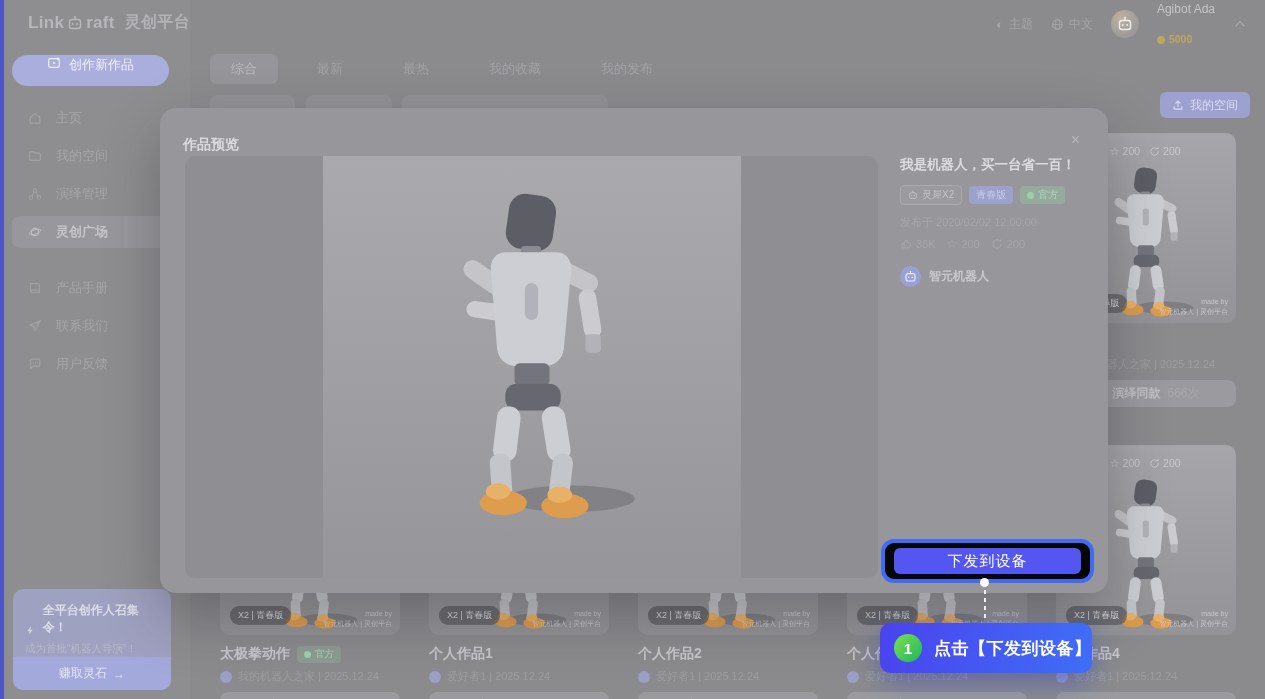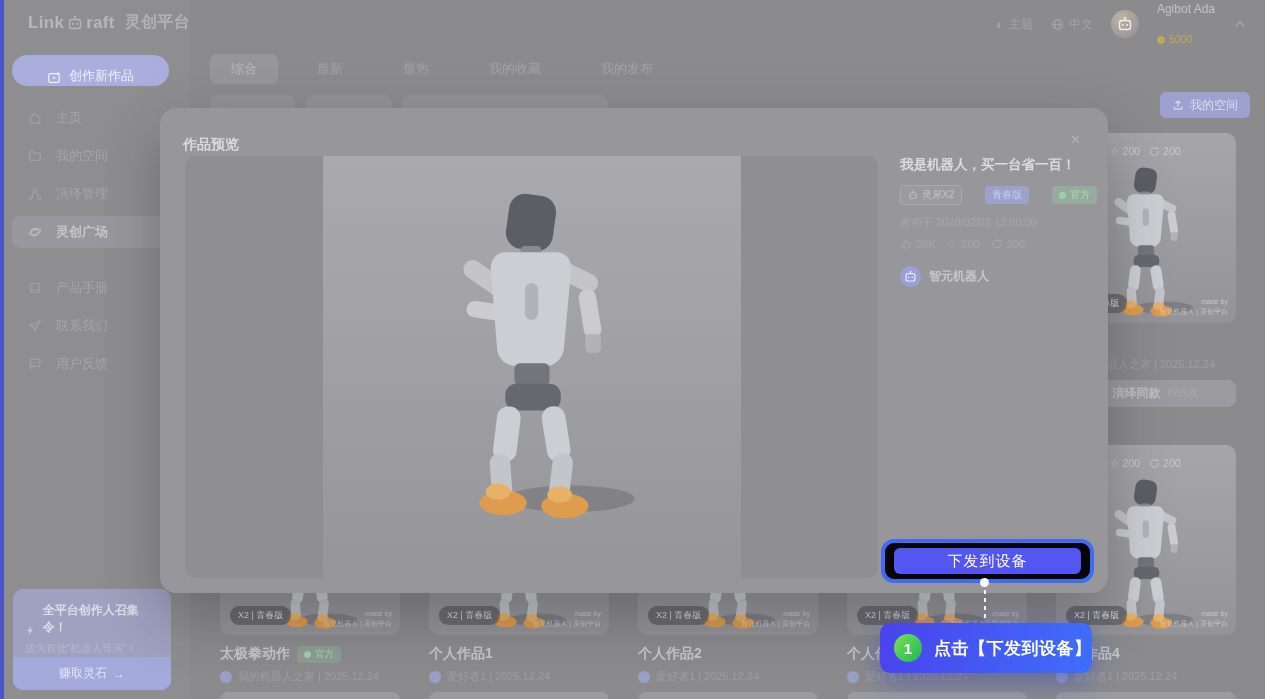--- a/index.html
+++ b/index.html
@@ -12,27 +12,27 @@
   
   .topbar{position:absolute;left:4px;top:0;right:0;height:48px;z-index:2;display:flex;align-items:center;}
   .logo{position:absolute;left:24px;top:12px;display:flex;align-items:center;gap:2px;font-size:17px;font-weight:bold;color:#b7b7bb;letter-spacing:.3px;cursor:pointer;}
   .logo .logo-ic{display:inline-flex;width:16px;height:16px;margin:0 1px;color:#b7b7bb;}
   .logo .cn{margin-left:8px;font-size:16px;color:#b3b3b7;}
   .top-right{position:absolute;right:18px;top:0;height:48px;display:flex;align-items:center;gap:18px;color:#a5a5a9;font-size:12px;}
   .top-item{display:flex;align-items:center;gap:5px;cursor:pointer;}
   .avatar{width:28px;height:28px;border-radius:50%;background:radial-gradient(circle at 35% 30%,#bdb2a0,#8f8f97);position:relative;overflow:hidden;display:flex;align-items:center;justify-content:center;color:#efeff3;cursor:pointer;}
   .userblock{display:flex;flex-direction:column;gap:18px;line-height:1.1;}
   .uname{color:#c4c4c8;font-size:12px;}
-  .ucoins{display:flex;align-items:center;gap:4px;font-size:10.5px;color:#c0a75e;font-weight:normal;}
+  .ucoins{display:flex;align-items:center;gap:4px;font-size:10.5px;color:#c0a75e;font-weight:bold;}
   .coin{width:8px;height:8px;border-radius:50%;background:#c0a75e;display:inline-block;}
   .chev{color:#a8a8ac;cursor:pointer;display:flex;}
 
   
   .sidebar{position:absolute;left:4px;top:0;width:186px;height:699px;background:#8e8e91;z-index:1;}
-  .create-btn{position:absolute;left:8px;top:55px;width:157px;height:31px;border:none;border-radius:16px;background:#a9aedd;color:#f0f1fa;font-size:13px;display:flex;align-items:flex-end;justify-content:center;gap:8px;cursor:pointer;}
+  .create-btn{position:absolute;left:8px;top:55px;width:157px;height:31px;border:none;border-radius:16px;background:#a9aedd;color:#f0f1fa;font-size:13px;display:flex;align-items:flex-start;justify-content:center;gap:8px;cursor:pointer;}
   .nav{position:absolute;left:8px;top:102px;width:157px;}
   .nav-item{height:32px;margin-bottom:6px;display:flex;align-items:center;gap:14px;padding-left:16px;border-radius:8px;color:#a6a6aa;font-size:13px;cursor:pointer;}
   .nav-item .nic{display:flex;width:14px;height:14px;color:#a2a2a6;}
   .nav-item.active{background:#98989c;color:#c6c6ca;font-weight:bold;}
   .nav-item.active .nic{color:#c0c0c4;}
   .nav-gap{height:18px;}
   .promo{position:absolute;left:9px;top:589px;width:158px;height:101px;border-radius:10px;background:#9fa1c0;overflow:hidden;}
   .promo-title{display:flex;align-items:flex-end;gap:7px;margin:13px 12px 0;font-size:12px;font-weight:bold;color:#dcdee8;}
   .promo-title .pic{display:flex;width:11px;height:11px;color:#d4d6e2;}
   .promo-sub{margin:6px 12px 0;font-size:10.5px;color:#b7b9cb;}
@@ -66,21 +66,21 @@
 
   
   .modal{position:absolute;left:160px;top:108px;width:948px;height:485px;background:#97979b;border-radius:16px;z-index:10;box-shadow:0 24px 60px rgba(25,25,30,.30);}
   .m-title{position:absolute;left:23px;top:28px;font-size:14px;font-weight:bold;color:#dadade;}
   .m-close{position:absolute;right:28px;top:24px;font-size:16px;color:#b6b6ba;cursor:pointer;line-height:1;}
   .player{position:absolute;left:25px;top:48px;width:693px;height:422px;border-radius:10px;background:#8f8f93;overflow:hidden;}
   .vpane{position:absolute;left:138px;top:0;width:418px;height:422px;background:linear-gradient(180deg,#aaaaae 0%,#96969a 100%);}
   .vpane .rb{position:absolute;left:50%;top:32px;transform:translateX(-50%);width:226px;height:340px;}
   .panel{position:absolute;left:740px;top:48px;width:192px;}
   .w-title{font-size:13.5px;font-weight:bold;color:#dcdcdf;white-space:nowrap;}
-  .w-tags{margin-top:11px;display:flex;align-items:center;gap:23px;}
+  .w-tags{margin-top:11px;display:flex;align-items:center;gap:7px;}
   .wtag{display:inline-flex;align-items:center;gap:4px;font-size:10px;padding:2px 7px;border-radius:4px;white-space:nowrap;}
   .wtag.model{border:1px solid #aaaaae;background:#9b9b9f;color:#c4c4c8;}
   .wtag.model .tic{display:flex;width:10px;height:10px;}
   .wtag.edition{background:#9da2cc;color:#c6cbf2;}
   .wtag.official{background:#96ab9e;color:#a8d8b4;}
   .wtag.official .odot{width:7px;height:7px;border-radius:50%;background:#9ecfab;}
   .w-date{margin-top:10px;font-size:11px;color:#a7a7ab;}
   .w-stats{margin-top:8px;display:flex;align-items:center;gap:11px;font-size:11px;color:#a7a7ab;}
   .w-stats .sic{display:flex;width:12px;height:12px;}
   .w-author{margin-top:16px;display:flex;align-items:center;gap:8px;cursor:pointer;}

